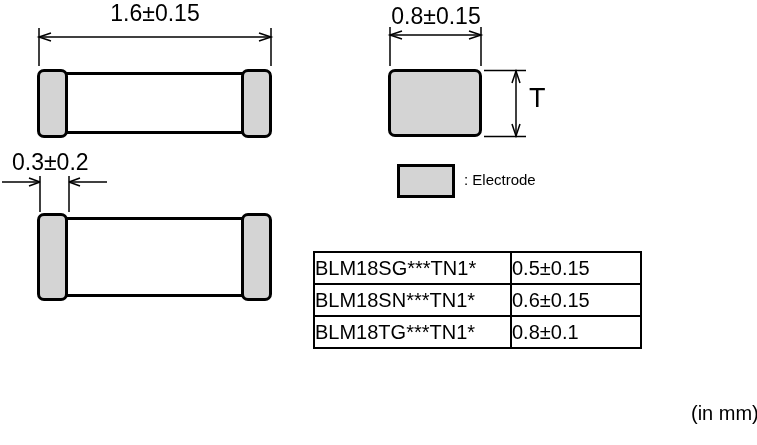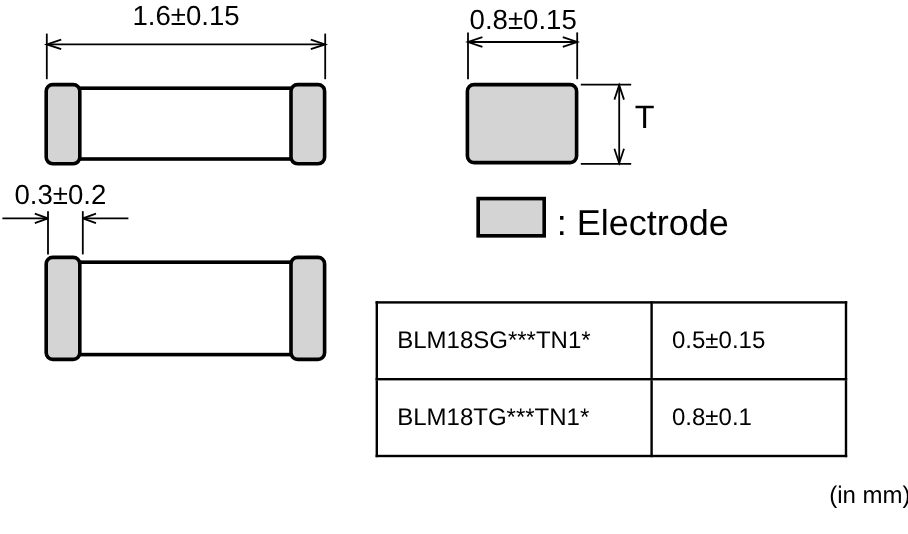--- a/index.html
+++ b/index.html
@@ -49,21 +49,21 @@
     border-radius: 7px;
     box-sizing: border-box;
   }
   .legend-swatch {
     position: absolute;
     border: 3px solid #000000;
     box-sizing: border-box;
   }
   .legend-label {
     position: absolute;
-    font-size: 30px;
+    font-size: 15px;
     line-height: 1;
     white-space: nowrap;
   }
   .t-label {
     position: absolute;
     font-size: 27px;
     line-height: 1;
   }
   .units-note {
     position: absolute;
@@ -74,21 +74,21 @@
   table.thickness {
     position: absolute;
     left: 313px;
     top: 251px;
     border-collapse: collapse;
     font-size: 20px;
   }
   table.thickness td {
     border: 2px solid #000000;
     height: 30px;
-    padding: 16px;
+    padding: 0;
     vertical-align: middle;
     white-space: nowrap;
   }
   td.part-col  { width: 195px; padding-left: 17px; }
   td.thick-col { width: 128px; padding-left: 12px; margin-top: 28px; }
 </style>
 </head>
 <body>
 
 <div id="canvas">
@@ -144,20 +144,24 @@
   <div class="legend-swatch" style="left: 397px; top: 164px; width: 58px; height: 34px; background-color: rgb(212, 212, 212);"></div>
   <div class="legend-label" style="left:464px; top:172px;">: Electrode</div>
 
   <table class="thickness">
     <tbody>
       <tr>
         <td class="part-col">BLM18SG***TN1*</td>
         <td class="thick-col">0.5±0.15</td>
       </tr>
       <tr>
+        <td class="part-col">BLM18SN***TN1*</td>
+        <td class="thick-col">0.6±0.15</td>
+      </tr>
+      <tr>
         <td class="part-col">BLM18TG***TN1*</td>
         <td class="thick-col">0.8±0.1</td>
       </tr>
     </tbody>
   </table>
 
   <div class="units-note" style="left:691px; top:403px;">(in mm)</div>
 
 </div>
 

